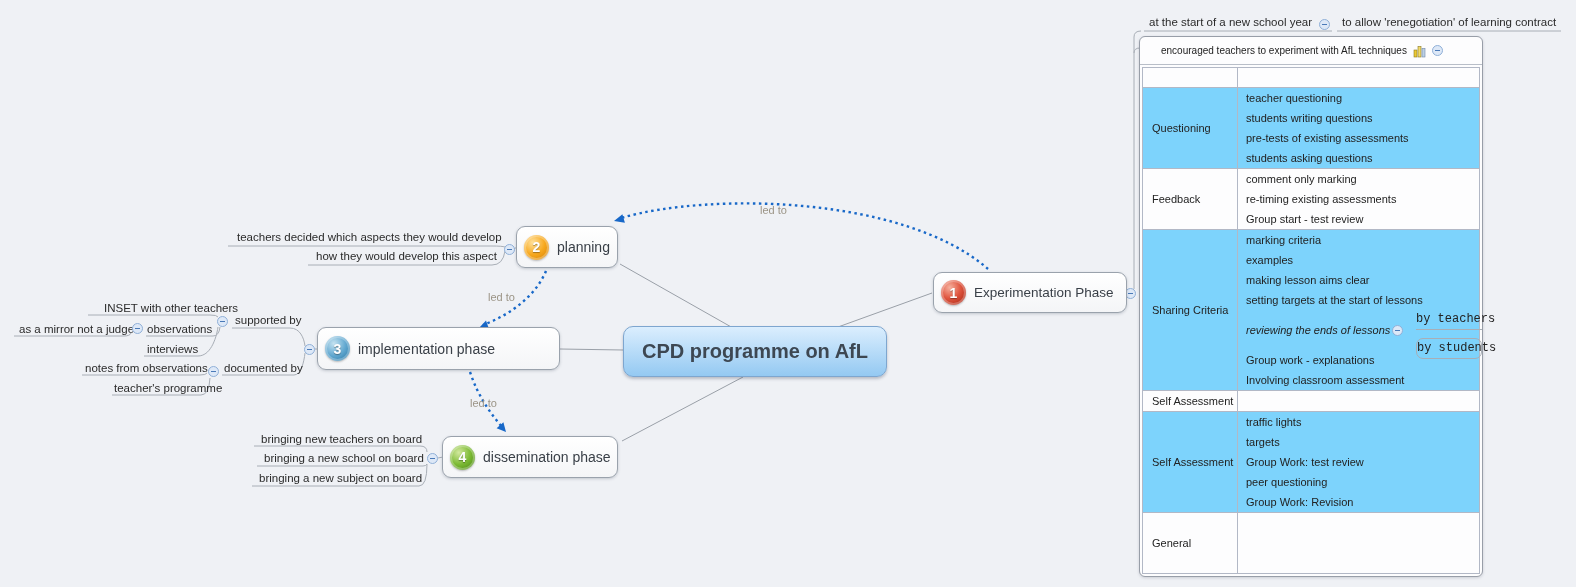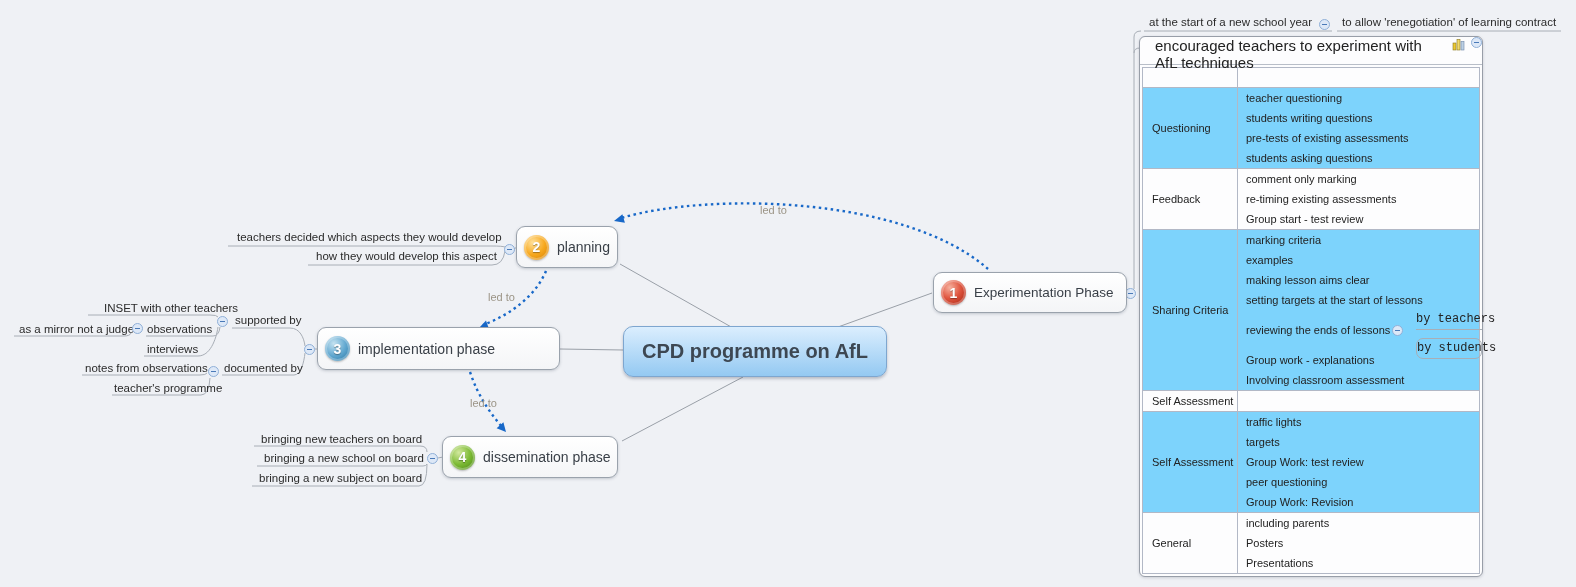--- a/index.html
+++ b/index.html
@@ -33,31 +33,31 @@
            background:linear-gradient(#dbeefe,#94c9f2);border:1px solid #7ea6cf;border-radius:10px;
            box-shadow:0 2px 3px rgba(60,70,90,.3);display:flex;align-items:center;justify-content:center;
            font-size:20px;font-weight:bold;color:#3d4752;}
   #callout{position:absolute;left:600px;top:376px;background:#ffff70;border:1px solid #cdbd00;
            font-size:12.5px;color:#1c1c1c;padding:1px 5px;white-space:nowrap;}
 
   
   #exp-table{position:absolute;left:1139px;top:36px;width:344px;background:#fdfdfe;
              border:1px solid #989ea8;border-radius:6px;box-shadow:0 1px 3px rgba(60,70,90,.2);
              box-sizing:border-box;}
-  .ttl-row{height:27px;display:flex;padding-left:15px;font-size:15px;color:#222;
+  .ttl-row{height:27px;display:flex;align-items:center;padding-left:21px;font-size:10px;color:#222;
            border-bottom:1px solid #b8bec8;}
   .ttl-row .ticon{margin-left:6px;flex:0 0 14px;}
   .grid{margin:2px;border:1px solid #b2b8c6;}
   .trow{display:flex;border-bottom:1px solid #b2b8c6;}
   .trow:last-child{border-bottom:none;}
   .tlabel{width:95px;flex:0 0 95px;border-right:1px solid #b2b8c6;display:flex;align-items:center;
           padding-left:9px;font-size:11px;color:#222;box-sizing:border-box;}
   .titems{flex:1;padding-left:8px;font-size:11px;color:#222;box-sizing:border-box;}
   .titem{height:20px;line-height:20px;white-space:nowrap;}
-  .titem.tall{height:40px;line-height:40px;}
+  .titem.tall{height:40px;line-height:40px;font-style:italic;}
   .shade{background:#7dd3fc;}
   .plain{background:#fdfdfe;}
   .rel{position:relative;}
   .nested{position:absolute;right:-3px;top:80px;width:66px;font-size:12px;text-align:center;color:#222;font-family:Liberation Mono, monospace;}
   .nst-a{height:19px;line-height:19px;border-bottom:1px solid #a8aeb6;white-space:nowrap;}
   .nst-b{height:19px;line-height:19px;border:1px solid #a8aeb6;border-radius:7px;margin-top:8px;white-space:nowrap;}
 </style>
 </head>
 <body>
 
@@ -222,23 +222,18 @@
           <div class="titem">traffic lights</div>
           <div class="titem">targets</div>
           <div class="titem">Group Work: test review</div>
           <div class="titem">peer questioning</div>
           <div class="titem">Group Work: Revision</div>
         </div>
       </div>
 
       <div class="trow" style="height:60px">
         <div class="tlabel plain">General</div>
-        <div class="titems plain">
-          <div class="titem">including parents</div>
-          <div class="titem">Posters</div>
-          <div class="titem">Presentations</div>
-        </div>
       </div>
 
     </div>
   </div>
 
 </div>
 
 </body></html>

